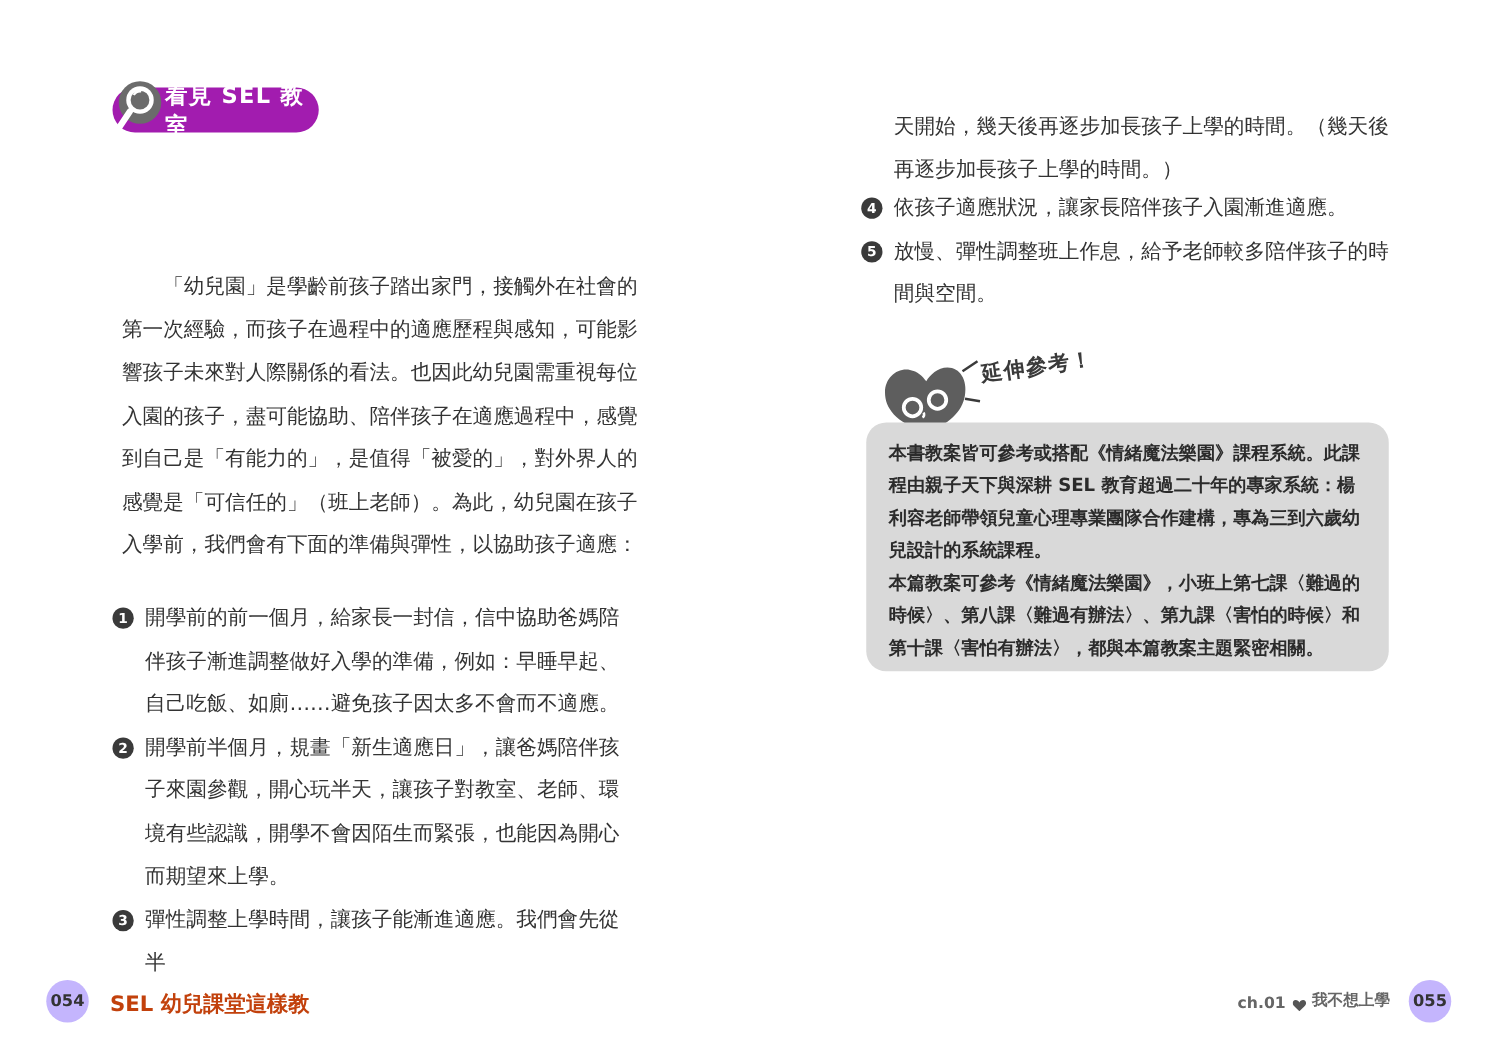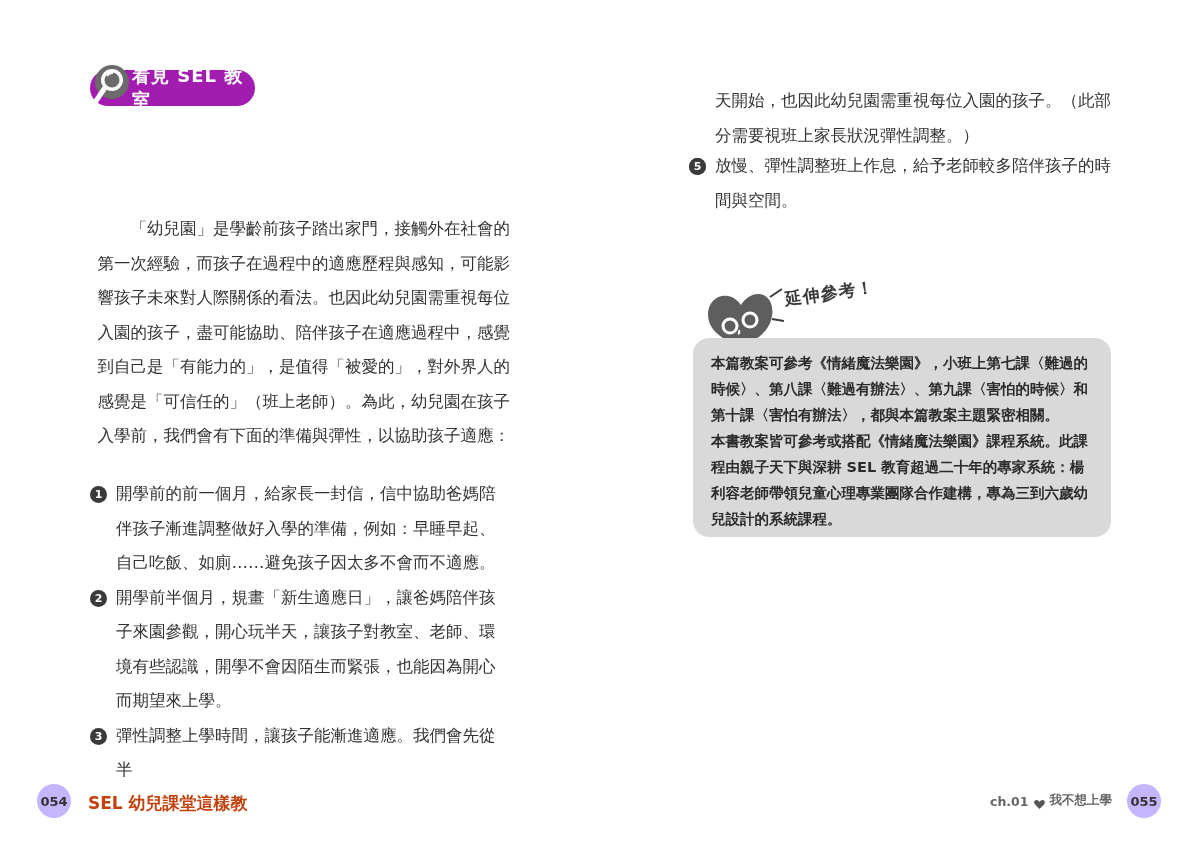--- a/index.html
+++ b/index.html
@@ -109,47 +109,48 @@
       <span>彈性調整上學時間，讓孩子能漸進適應。我們會先從半</span>
     </div>
   </div>
 
   <div class="folio folio-left">054</div>
   <div class="running-left">SEL 幼兒課堂這樣教</div>
 </div>
 
 <div class="page page-right"></div>
 
-<p class="cont">天開始，也因此幼兒園需重視每位入園的孩子。（此部分需要視班上家長狀況彈性調整。）</p>
+<p class="cont">天開始，幾天後再逐步加長孩子上學的時間。（幾天後再逐步加長孩子上學的時間。）</p>
 
 <div class="list list-right">
   <div class="list-item">
     <span class="list-num">4</span>
+    <span>依孩子適應狀況，讓家長陪伴孩子入園漸進適應。</span>
   </div>
   <div class="list-item">
     <span class="list-num">5</span>
     <span>放慢、彈性調整班上作息，給予老師較多陪伴孩子的時間與空間。</span>
   </div>
 </div>
 
 <svg class="ref-mascot" viewBox="0 0 70 56">
   <path d="M35 56 C10 48 2 36 2 24 C2 12 12 4 22 6 C28 7 32 11 35 15 C38 10 44 4 52 4 C62 4 68 14 66 26 C64 40 52 50 35 56 Z" fill="#5e5e5e"></path>
   <circle cx="24" cy="36" r="7" fill="none" stroke="#ffffff" stroke-width="3"></circle>
   <circle cx="44" cy="30" r="7" fill="none" stroke="#ffffff" stroke-width="3"></circle>
   <path d="M33 40 q1 3 -1 4" stroke="#ffffff" stroke-width="2" fill="none"></path>
 </svg>
 <svg class="ref-dash" viewBox="0 0 40 40">
   <line x1="2" y1="12" x2="14" y2="4" stroke="#3a3a3a" stroke-width="2"></line>
   <line x1="4" y1="34" x2="16" y2="36" stroke="#3a3a3a" stroke-width="2"></line>
 </svg>
 <div class="ref-heading">延伸參考！</div>
 
 <div class="ref-box">
+  <p>本書教案皆可參考或搭配《情緒魔法樂園》課程系統。此課程由親子天下與深耕 SEL 教育超過二十年的專家系統：楊利容老師帶領兒童心理專業團隊合作建構，專為三到六歲幼兒設計的系統課程。</p>
   <p>本篇教案可參考《情緒魔法樂園》，小班上第七課〈難過的時候〉、第八課〈難過有辦法〉、第九課〈害怕的時候〉和第十課〈害怕有辦法〉，都與本篇教案主題緊密相關。</p>
-  <p>本書教案皆可參考或搭配《情緒魔法樂園》課程系統。此課程由親子天下與深耕 SEL 教育超過二十年的專家系統：楊利容老師帶領兒童心理專業團隊合作建構，專為三到六歲幼兒設計的系統課程。</p>
 </div>
 
 <div class="running-right">
   <span>ch.01</span>
   <svg class="heart" viewBox="0 0 11 10">
     <path d="M5.5 10 L1 5.5 C-0.5 4 0 1 2.5 1 C4 1 5 2 5.5 3 C6 2 7 1 8.5 1 C11 1 11.5 4 10 5.5 Z" fill="#555555"></path>
   </svg>
   <span>我不想上學</span>
 </div>
 <div class="folio folio-right">055</div>

